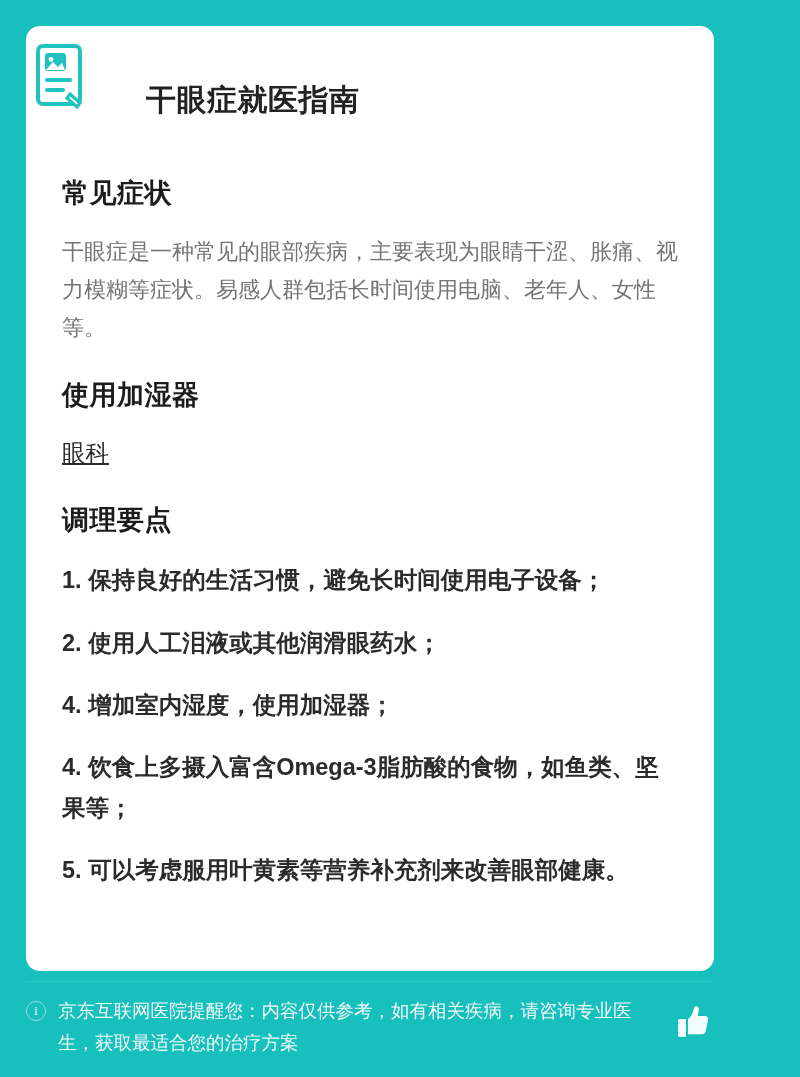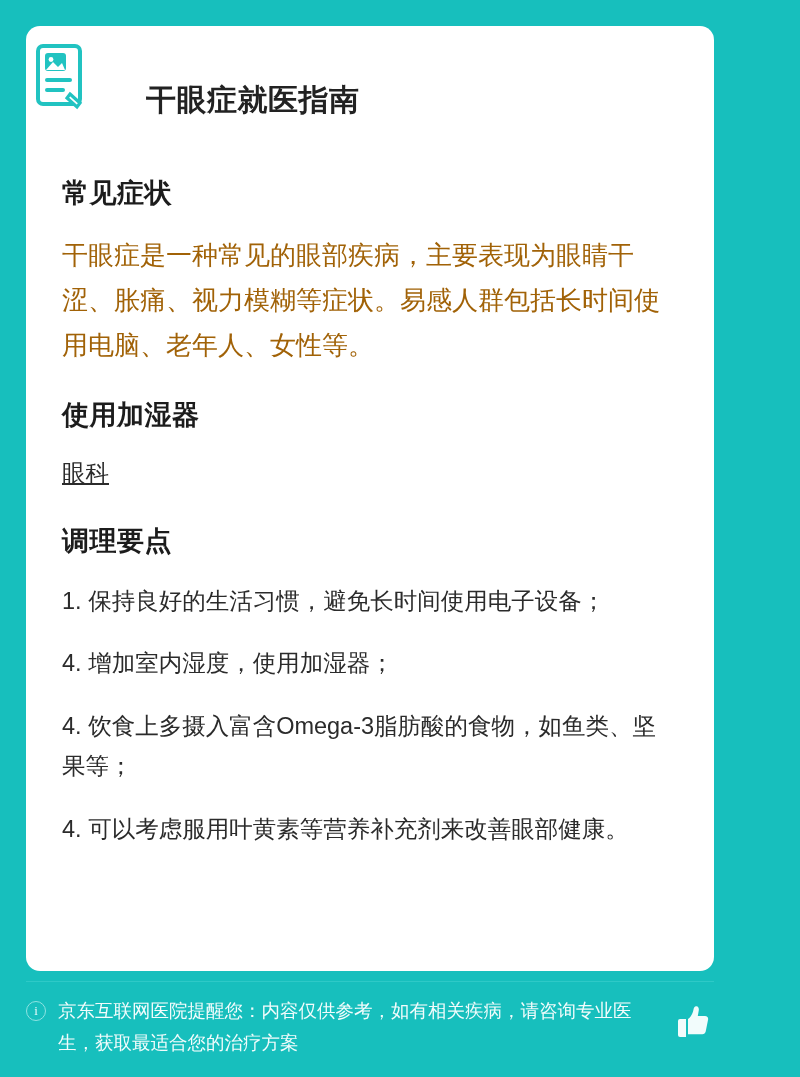--- a/index.html
+++ b/index.html
@@ -45,42 +45,43 @@
   }
   h2.section {
     font-size: 27px;
     font-weight: bold;
     color: #1c1c1c;
     margin: 30px 0 22px 0;
     letter-spacing: 0.5px;
   }
   h2.section:first-of-type { margin-top: 22px; }
   p.body {
-    font-size: 26px;
+    font-size: 22px;
     line-height: 1.72;
-    color: #a16207;
+    color: #737373;
     margin: 0 0 10px 0;
   }
   .dept {
     font-size: 23.5px;
     color: #2b2b2b;
     margin: 0 0 6px 0;
     line-height: 1.6;
     text-decoration: underline;
   }
   ol.tips {
     list-style: none;
     margin: 0;
     padding: 0;
   }
   ol.tips li {
     font-size: 23.5px;
     line-height: 1.72;
     color: #2b2b2b;
     margin-bottom: 22px;
+    font-weight: bold;
   }
   .footer {
     position: absolute;
     left: 0;
     right: 0;
     bottom: 0;
     height: 96px;
     display: flex;
     align-items: flex-start;
     padding: 14px 26px 0 26px;
@@ -146,23 +147,24 @@
     <h2 class="section">常见症状</h2>
     <p class="body">干眼症是一种常见的眼部疾病，主要表现为眼睛干涩、胀痛、视力模糊等症状。易感人群包括长时间使用电脑、老年人、女性等。</p>
 
     <h2 class="section">使用加湿器</h2>
     <p class="dept">眼科</p>
 
     <h2 class="section">调理要点</h2>
 
     <ol class="tips">
       <li>1. 保持良好的生活习惯，避免长时间使用电子设备；</li>
+      <li>2. 使用人工泪液或其他润滑眼药水；</li>
       <li>4. 增加室内湿度，使用加湿器；</li>
       <li>4. 饮食上多摄入富含Omega-3脂肪酸的食物，如鱼类、坚果等；</li>
-      <li>4. 可以考虑服用叶黄素等营养补充剂来改善眼部健康。</li>
+      <li>5. 可以考虑服用叶黄素等营养补充剂来改善眼部健康。</li>
     </ol>
 
   </div>
 
   <div class="footer">
     <div class="footer-divider"></div>
     <span class="info-icon">i</span>
     <div class="footer-text">京东互联网医院提醒您：内容仅供参考，如有相关疾病，请咨询专业医生，获取最适合您的治疗方案</div>
     <span class="thumb">
       <svg width="46" height="46" viewBox="0 0 46 46" xmlns="http://www.w3.org/2000/svg">

